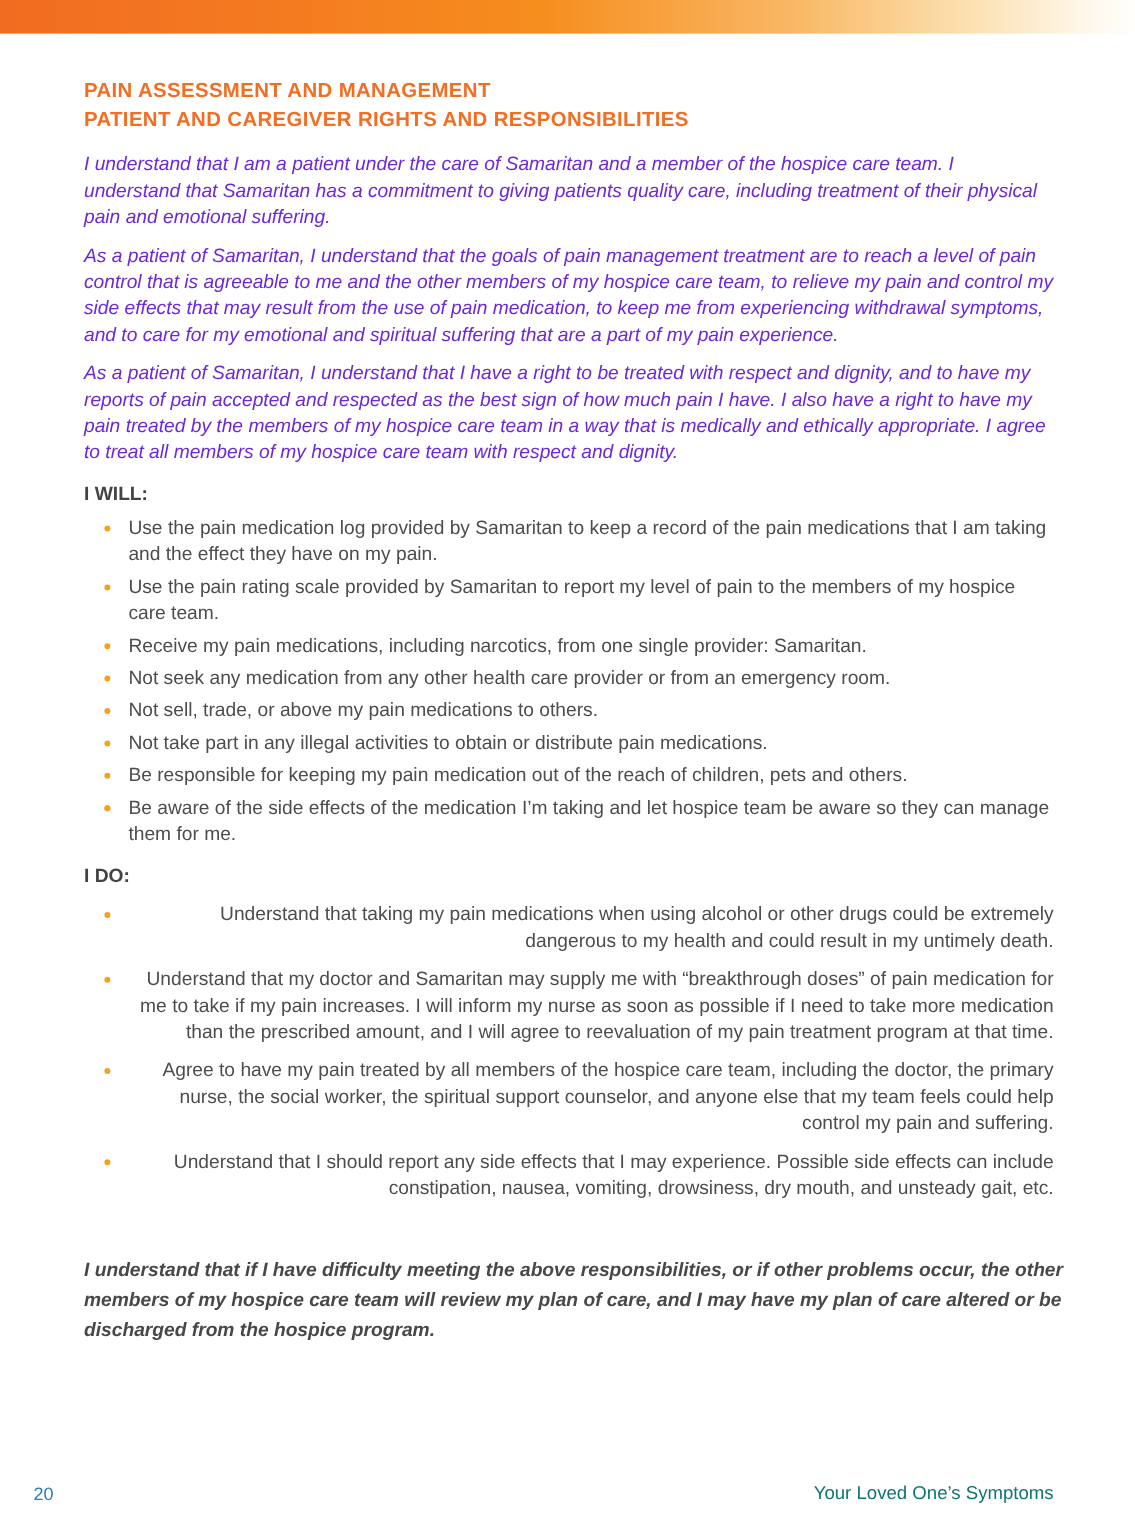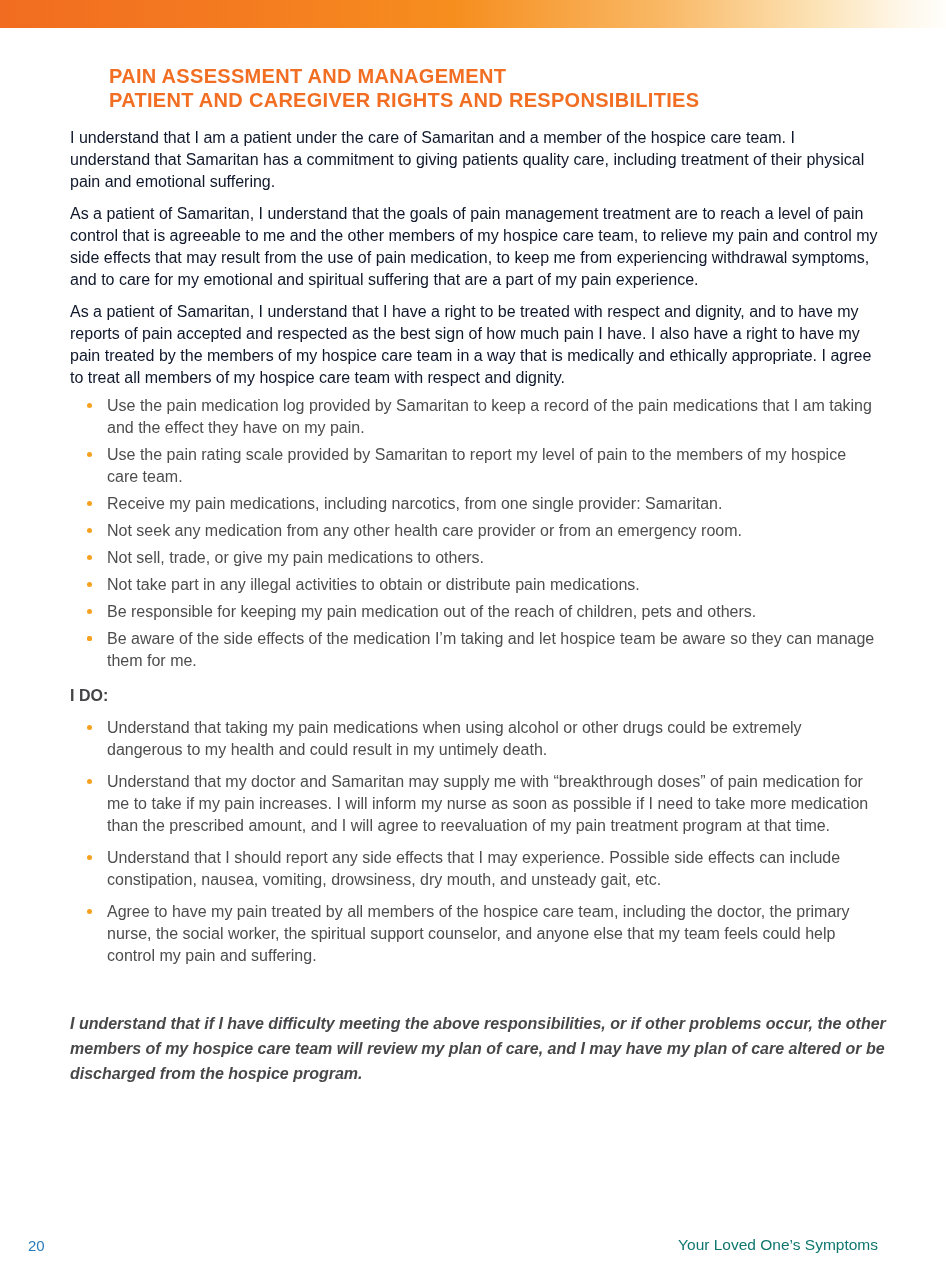--- a/index.html
+++ b/index.html
@@ -14,50 +14,50 @@
   .top-bar {
     height: 28px; width: 100%;
     background: linear-gradient(to right,
       #F16C20 0%, #F47B20 25%, #F68E1E 48%,
       #F9B865 70%, #FCE2B4 86%, #FEF8EC 96%, #FFFEFB 100%);
   }
   .content { padding: 0 68px 0 70px; }
   .doc-title {
     margin-top: 36px;
     color: #F16E22;
-    font-size: 20px;
+    font-size: 17px;
     line-height: 24px;
     font-weight: 700;
     letter-spacing: 0.3px;
-    margin-left: 39px;
   }
   .para {
     margin-top: 10px;
     font-size: 16px;
     line-height: 22px;
-    color: #0f172a;
+    color: #6d28d9;
+    font-style: italic;
   }
   .para.first { margin-top: 15px; }
   .section-heading {
     margin-top: 13px;
     font-size: 16px;
     line-height: 22px;
     font-weight: 700;
     color: #434345;
   }
   ul.bullet-list { list-style: none; margin-top: 6px; }
   li.bullet-item {
     position: relative;
     padding-left: 37px;
     margin-top: 5px;
     font-size: 16px;
     line-height: 22px;
     color: #4D4D4F;
   }
-  ul.bullet-list.wide-gap li.bullet-item { margin-top: 10px; }
+  ul.bullet-list.wide-gap li.bullet-item { margin-top: 10px; text-align: right; }
   .bullet-dot {
     position: absolute;
     left: 17px; top: 8px;
     width: 5px; height: 5px;
     border-radius: 50%;
     background: #F5A11F;
   }
   .closing-statement {
     margin: 44px auto 0;
     width: 828px;
@@ -88,40 +88,41 @@
 
   <h1 class="doc-title">
     <div>PAIN ASSESSMENT AND MANAGEMENT</div>
     <div>PATIENT AND CAREGIVER RIGHTS AND RESPONSIBILITIES</div>
   </h1>
 
   <p class="para first">I understand that I am a patient under the care of Samaritan and a member of the hospice care team. I understand that Samaritan has a commitment to giving patients quality care, including treatment of their physical pain and emotional suffering.</p>
   <p class="para">As a patient of Samaritan, I understand that the goals of pain management treatment are to reach a level of pain control that is agreeable to me and the other members of my hospice care team, to relieve my pain and control my side effects that may result from the use of pain medication, to keep me from experiencing withdrawal symptoms, and to care for my emotional and spiritual suffering that are a part of my pain experience.</p>
   <p class="para">As a patient of Samaritan, I understand that I have a right to be treated with respect and dignity, and to have my reports of pain accepted and respected as the best sign of how much pain I have. I also have a right to have my pain treated by the members of my hospice care team in a way that is medically and ethically appropriate. I agree to treat all members of my hospice care team with respect and dignity.</p>
 
+  <div class="section-heading">I WILL:</div>
 
   <ul class="bullet-list">
     <li class="bullet-item"><span class="bullet-dot"></span><span>Use the pain medication log provided by Samaritan to keep a record of the pain medications that I am taking and the effect they have on my pain.</span></li>
     <li class="bullet-item"><span class="bullet-dot"></span><span>Use the pain rating scale provided by Samaritan to report my level of pain to the members of my hospice care team.</span></li>
     <li class="bullet-item"><span class="bullet-dot"></span><span>Receive my pain medications, including narcotics, from one single provider: Samaritan.</span></li>
     <li class="bullet-item"><span class="bullet-dot"></span><span>Not seek any medication from any other health care provider or from an emergency room.</span></li>
-    <li class="bullet-item"><span class="bullet-dot"></span><span>Not sell, trade, or give my pain medications to others.</span></li>
+    <li class="bullet-item"><span class="bullet-dot"></span><span>Not sell, trade, or above my pain medications to others.</span></li>
     <li class="bullet-item"><span class="bullet-dot"></span><span>Not take part in any illegal activities to obtain or distribute pain medications.</span></li>
     <li class="bullet-item"><span class="bullet-dot"></span><span>Be responsible for keeping my pain medication out of the reach of children, pets and others.</span></li>
     <li class="bullet-item"><span class="bullet-dot"></span></li>
     <li class="bullet-item"><span class="bullet-dot"></span><span>Be aware of the side effects of the medication I’m taking and let hospice team be aware so they can manage them for me.</span></li>
   </ul>
 
   <div class="section-heading">I DO:</div>
 
   <ul class="bullet-list wide-gap">
     <li class="bullet-item"><span class="bullet-dot"></span><span>Understand that taking my pain medications when using alcohol or other drugs could be extremely dangerous to my health and could result in my untimely death.</span></li>
     <li class="bullet-item"><span class="bullet-dot"></span><span>Understand that my doctor and Samaritan may supply me with “breakthrough doses” of pain medication for me to take if my pain increases. I will inform my nurse as soon as possible if I need to take more medication than the prescribed amount, and I will agree to reevaluation of my pain treatment program at that time.</span></li>
+    <li class="bullet-item"><span class="bullet-dot"></span><span>Agree to have my pain treated by all members of the hospice care team, including the doctor, the primary nurse, the social worker, the spiritual support counselor, and anyone else that my team feels could help control my pain and suffering.</span></li>
     <li class="bullet-item"><span class="bullet-dot"></span><span>Understand that I should report any side effects that I may experience. Possible side effects can include constipation, nausea, vomiting, drowsiness, dry mouth, and unsteady gait, etc.</span></li>
-    <li class="bullet-item"><span class="bullet-dot"></span><span>Agree to have my pain treated by all members of the hospice care team, including the doctor, the primary nurse, the social worker, the spiritual support counselor, and anyone else that my team feels could help control my pain and suffering.</span></li>
   </ul>
 
   <p class="closing-statement">I understand that if I have difficulty meeting the above responsibilities, or if other problems occur, the other members of my hospice care team will review my plan of care, and I may have my plan of care altered or be discharged from the hospice program.</p>
 
 </div>
 
 <div class="page-footer">
   <span class="footer-page-number">20</span>
   <span class="footer-section-title">Your Loved One’s Symptoms</span>
 </div>

